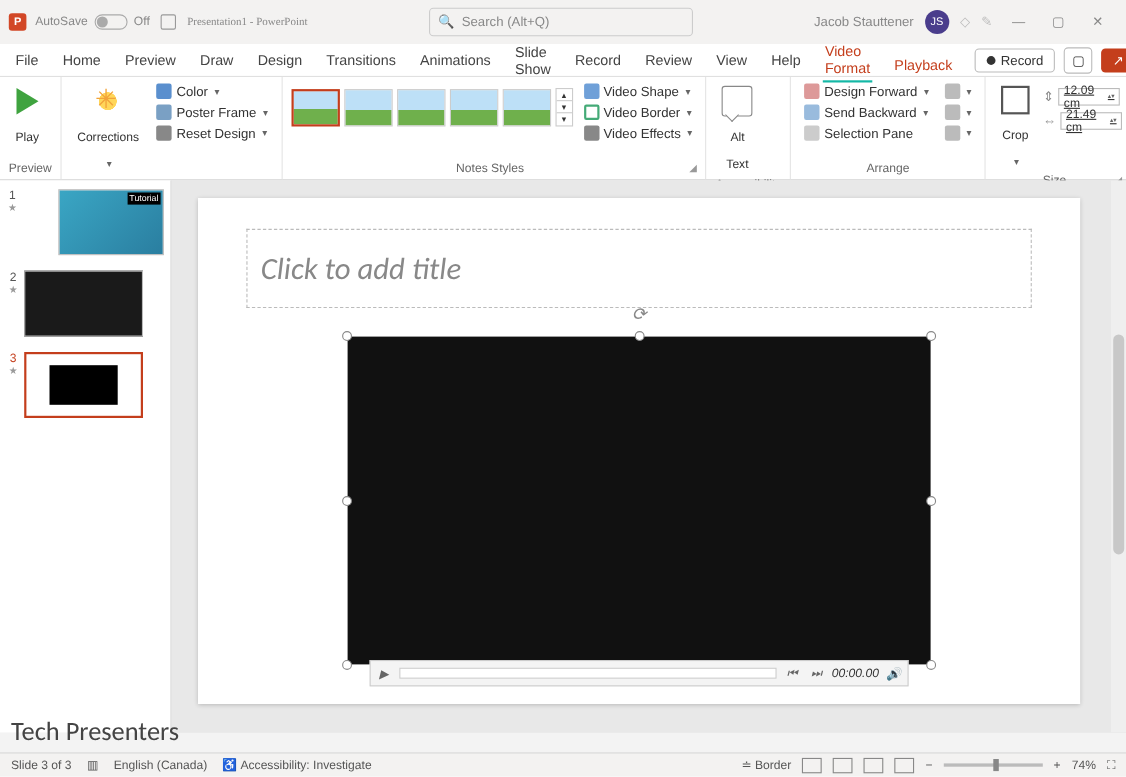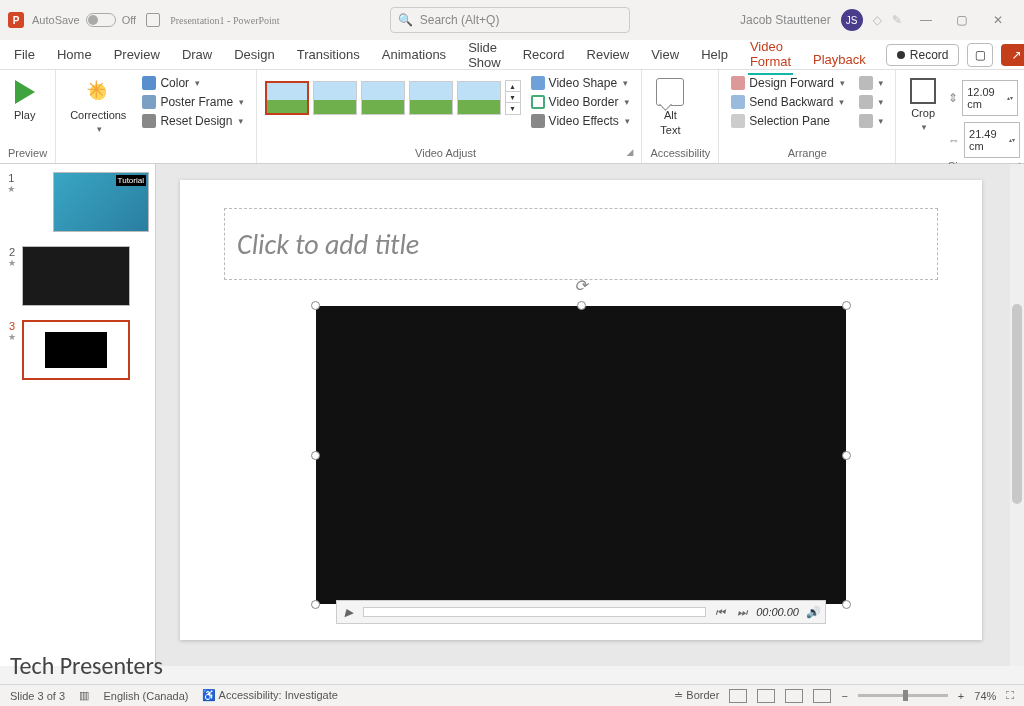--- a/index.html
+++ b/index.html
@@ -27,39 +27,39 @@
 .record-btn { border: 1px solid #bbb; border-radius: 4px; padding: 3px 10px; display: flex; align-items: center; gap: 5px; font-size: 12px; }
 .record-dot { width: 8px; height: 8px; border-radius: 50%; background: #333; }
 .icon-btn { width: 26px; height: 24px; border: 1px solid #bbb; border-radius: 4px; display: flex; align-items: center; justify-content: center; }
 .share-btn { background: #c43e1c; color: #fff; border-radius: 4px; padding: 4px 10px; display: flex; align-items: center; gap: 5px; font-size: 12px; }
 
 
 .ribbon-body { height: 94px; background: #fff; display: flex; border-bottom: 1px solid #d0d0d0; }
 .rgroup { border-right: 1px solid #e4e4e4; padding: 4px 8px 2px 8px; display: flex; flex-direction: column; }
 .rgroup-content { flex: 1; display: flex; align-items: flex-start; gap: 6px; }
 .rgroup-label { text-align: center; font-size: 11px; color: #666; padding: 2px 0; }
-.big-btn { display: flex; flex-direction: column; align-items: center; gap: 3px; padding: 4px 6px; font-size: 11px; }
+.big-btn { display: flex; flex-direction: column; align-items: center; gap: 13px; padding: 4px 6px; font-size: 11px; }
 .play-tri { width: 0; height: 0; border-left: 20px solid #3fa33f; border-top: 12px solid transparent; border-bottom: 12px solid transparent; margin: 2px 0; }
 .sun-icon { width: 28px; height: 28px; border-radius: 50%; background: radial-gradient(circle, #ffd659 40%, transparent 42%); position: relative; }
 .sun-icon::before { content: "✳"; position: absolute; left: 2px; top: -2px; font-size: 24px; color: #f2a33a; }
 .small-row { display: flex; align-items: center; gap: 4px; font-size: 12px; padding: 2px 4px; white-space: nowrap; }
 .small-row .mi { width: 14px; height: 14px; background: #5a8fce; border-radius: 2px; }
 .dd { font-size: 9px; color: #666; margin-left: 2px; }
 .styles-gallery { display: flex; gap: 4px; align-items: center; padding-top: 6px; }
 .style-thumb { width: 44px; height: 34px; border: 1px solid #ccc; background: linear-gradient(to bottom, #bde0f7 55%, #6fb04c 55%); position: relative; }
 .style-thumb.sel { border: 2px solid #c43e1c; }
 .style-arrows { display: flex; flex-direction: column; border: 1px solid #ccc; }
 .style-arrows div { width: 14px; height: 11px; display: flex; align-items: center; justify-content: center; font-size: 8px; border-bottom: 1px solid #ccc; }
 .vcol { display: flex; flex-direction: column; gap: 1px; }
 .alt-icon { width: 28px; height: 28px; border: 1px solid #888; border-radius: 3px; position: relative; }
 .alt-icon::after { content: ""; position: absolute; bottom: -4px; left: 4px; width: 8px; height: 8px; background: #fff; border: 1px solid #888; transform: rotate(45deg); border-top: none; border-left: none; }
 .crop-icon { width: 26px; height: 26px; border: 2px solid #555; position: relative; }
 .crop-icon::before, .crop-icon::after { content: ""; position: absolute; background: #555; }
 .size-row { display: flex; align-items: center; gap: 4px; }
-.size-input { width: 56px; height: 36px; border: 1px solid #bbb; font-size: 11px; padding: 0 4px; display: flex; align-items: center; justify-content: space-between; }
+.size-input { width: 56px; height: 16px; border: 1px solid #bbb; font-size: 11px; padding: 0 4px; display: flex; align-items: center; justify-content: space-between; text-decoration: underline; }
 .spin { display: flex; flex-direction: column; font-size: 6px; line-height: 6px; color: #666; }
 
 
 .main { display: flex; height: 502px; background: #e8e8e8; }
 .thumbs { width: 156px; background: #fff; border-right: 1px solid #d0d0d0; padding: 8px 6px; overflow: hidden; }
 .thumb-row { display: flex; gap: 4px; margin-bottom: 14px; }
 .thumb-num { width: 12px; font-size: 11px; color: #555; display: flex; flex-direction: column; align-items: center; }
 .thumb-num.active { color: #c43e1c; }
 .star { color: #999; font-size: 9px; }
 .thumb { width: 108px; height: 60px; border: 1px solid #bbb; background: #fff; }
@@ -209,21 +209,21 @@
             <span>Video Border</span>
             <span class="dd">▾</span>
           </div>
         <div class="small-row">
             <span class="mi" style="background:#888"></span>
             <span>Video Effects</span>
             <span class="dd">▾</span>
           </div>
       </div>
     </div>
-    <div class="rgroup-label"><span>Video Adjust</span> <span style="float:right;color:#999;font-size:9px">◢</span></div>
+    <div class="rgroup-label"><span>Notes Styles</span> <span style="float:right;color:#999;font-size:9px">◢</span></div>
   </div>
 
   <div class="rgroup">
     <div class="rgroup-content">
       <div class="big-btn">
         <div class="alt-icon"></div>
         <span>Alt</span>
         <span>Text</span>
       </div>
     </div>

